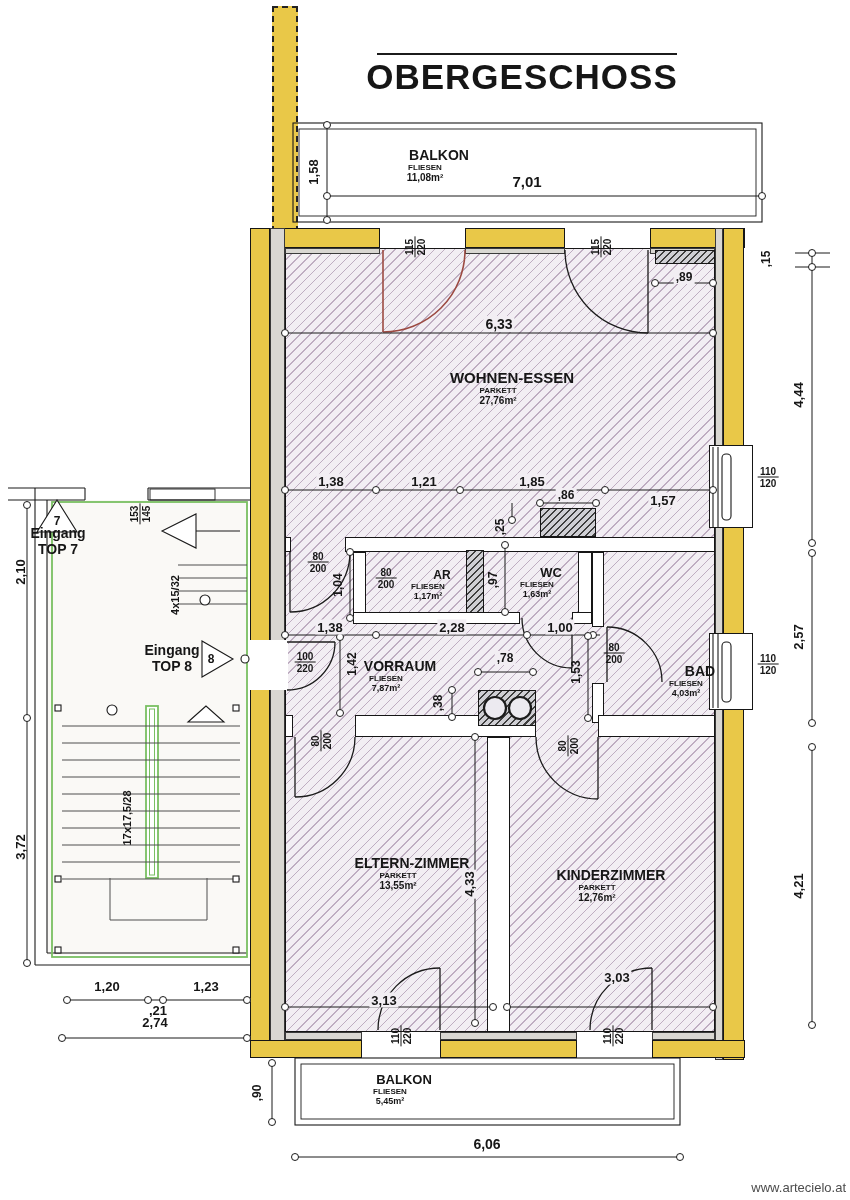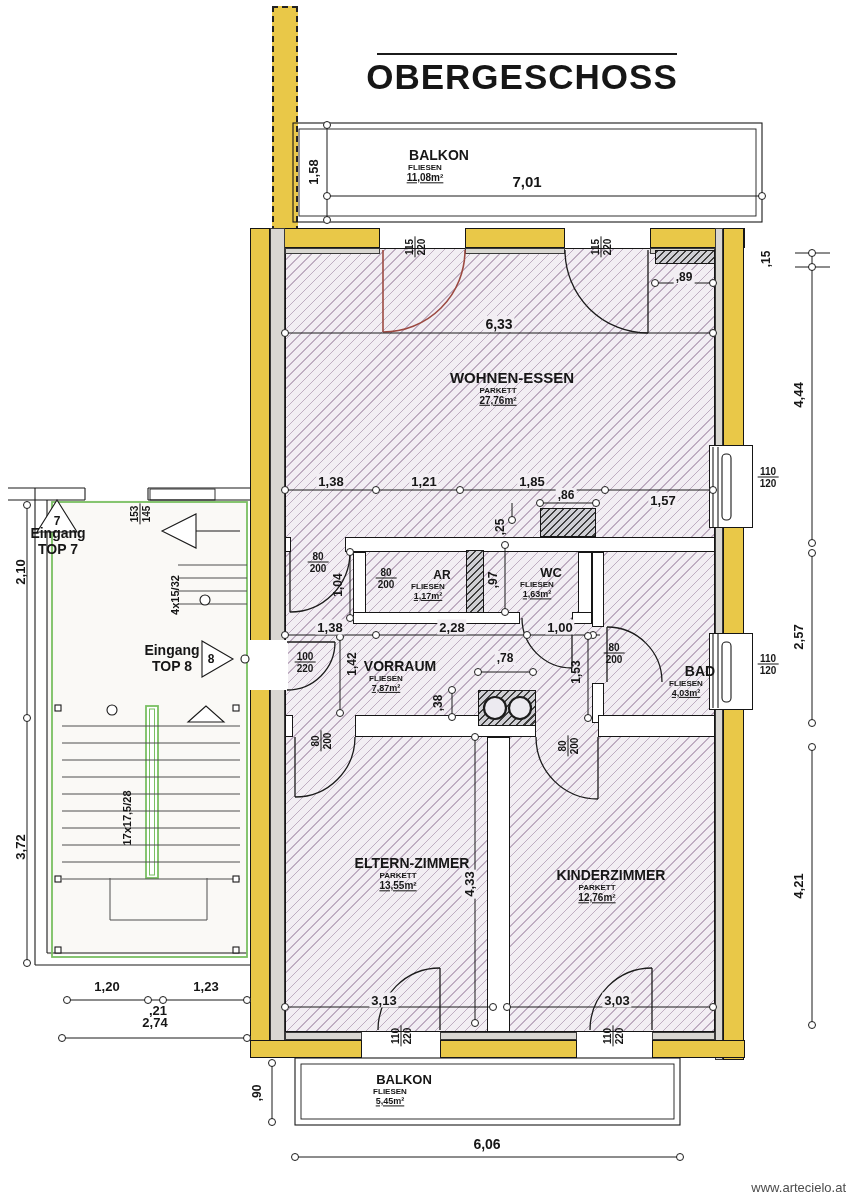--- a/index.html
+++ b/index.html
@@ -15,21 +15,21 @@
   .shaft{background:repeating-linear-gradient(135deg,#3e3e3e 0 1.6px,#cfcfd4 1.6px 5px);
      border:1px solid #161616;box-sizing:border-box;}
   .wallY{background:#e9c848;border:1px solid #161616;box-sizing:border-box;}
   .wallG{background:#d9d7d2;border:1px solid #3a3a3a;box-sizing:border-box;}
   .wallW{background:#ffffff;border:1px solid #161616;box-sizing:border-box;}
   .openW{background:#ffffff;border-left:1px solid #161616;border-right:1px solid #161616;box-sizing:border-box;}
   .stairbg{background:#faf9f6;}
   .title{font-size:35px;font-weight:800;letter-spacing:1px;}
   .rname{font-size:14px;font-weight:700;text-align:center;line-height:1.05;margin-left:28px;}
   .rsub{font-size:8px;font-weight:700;text-align:center;line-height:1.15;}
-  .rarea{font-size:10px;font-weight:700;text-align:center;line-height:1.15;text-decoration:underline;}
+  .rarea{font-size:10px;font-weight:700;text-align:center;line-height:1.15;}
   .dim{font-size:13px;font-weight:700;}
   .dim.sm{font-size:12px;}
   .dim.bg{background:#f2eef3;padding:0 2px;}
   .frac{font-size:10px;font-weight:700;line-height:1.1;text-align:center;}
   .frac .fn{display:block;border-bottom:1.2px solid #161616;padding:0 2px;}
   .frac .fd{display:block;padding:0 2px;}
   .ent{font-size:14px;font-weight:700;text-align:center;line-height:1.15;}
   .trin{font-size:12px;font-weight:700;}
   .wm{font-size:13px;color:#4c4c4c;font-weight:400;}
   svg.lines{position:absolute;left:0;top:0;pointer-events:none;}
@@ -412,21 +412,21 @@
   <div class="ctr rot dim sm" style="left:493px;top:580px;">,97</div>
   <div class="ctr rot dim sm" style="left:338px;top:585px;">1,04</div>
   <div class="ctr dim bg" style="left:330px;top:627px;">1,38</div>
   <div class="ctr dim bg" style="left:452px;top:627px;">2,28</div>
   <div class="ctr dim bg" style="left:560px;top:627px;">1,00</div>
   <div class="ctr dim sm bg" style="left:505px;top:658px;">,78</div>
   <div class="ctr rot dim sm" style="left:438px;top:703px;">,38</div>
   <div class="ctr rot dim sm" style="left:352px;top:664px;">1,42</div>
   <div class="ctr rot dim sm" style="left:576px;top:672px;">1,53</div>
   <div class="ctr dim bg" style="left:384px;top:1000px;">3,13</div>
-  <div class="ctr dim bg" style="left:617px;top:1000px;">3,03</div>
+  <div class="ctr dim bg" style="left:617px;top:977px;">3,03</div>
   <div class="ctr rot dim bg" style="left:469px;top:884px;">4,33</div>
   <div class="ctr rot dim" style="left:20px;top:572px;">2,10</div>
   <div class="ctr rot dim" style="left:20px;top:847px;">3,72</div>
   <div class="ctr dim" style="left:107px;top:986px;">1,20</div>
   <div class="ctr dim" style="left:158px;top:1010px;">,21</div>
   <div class="ctr dim" style="left:206px;top:986px;">1,23</div>
   <div class="ctr dim" style="left:155px;top:1022px;">2,74</div>
   <div class="ctr rot dim sm" style="left:257px;top:1093px;">,90</div>
   <div class="ctr dim" style="left:487px;top:1144px;font-size:14px;">6,06</div>
 

